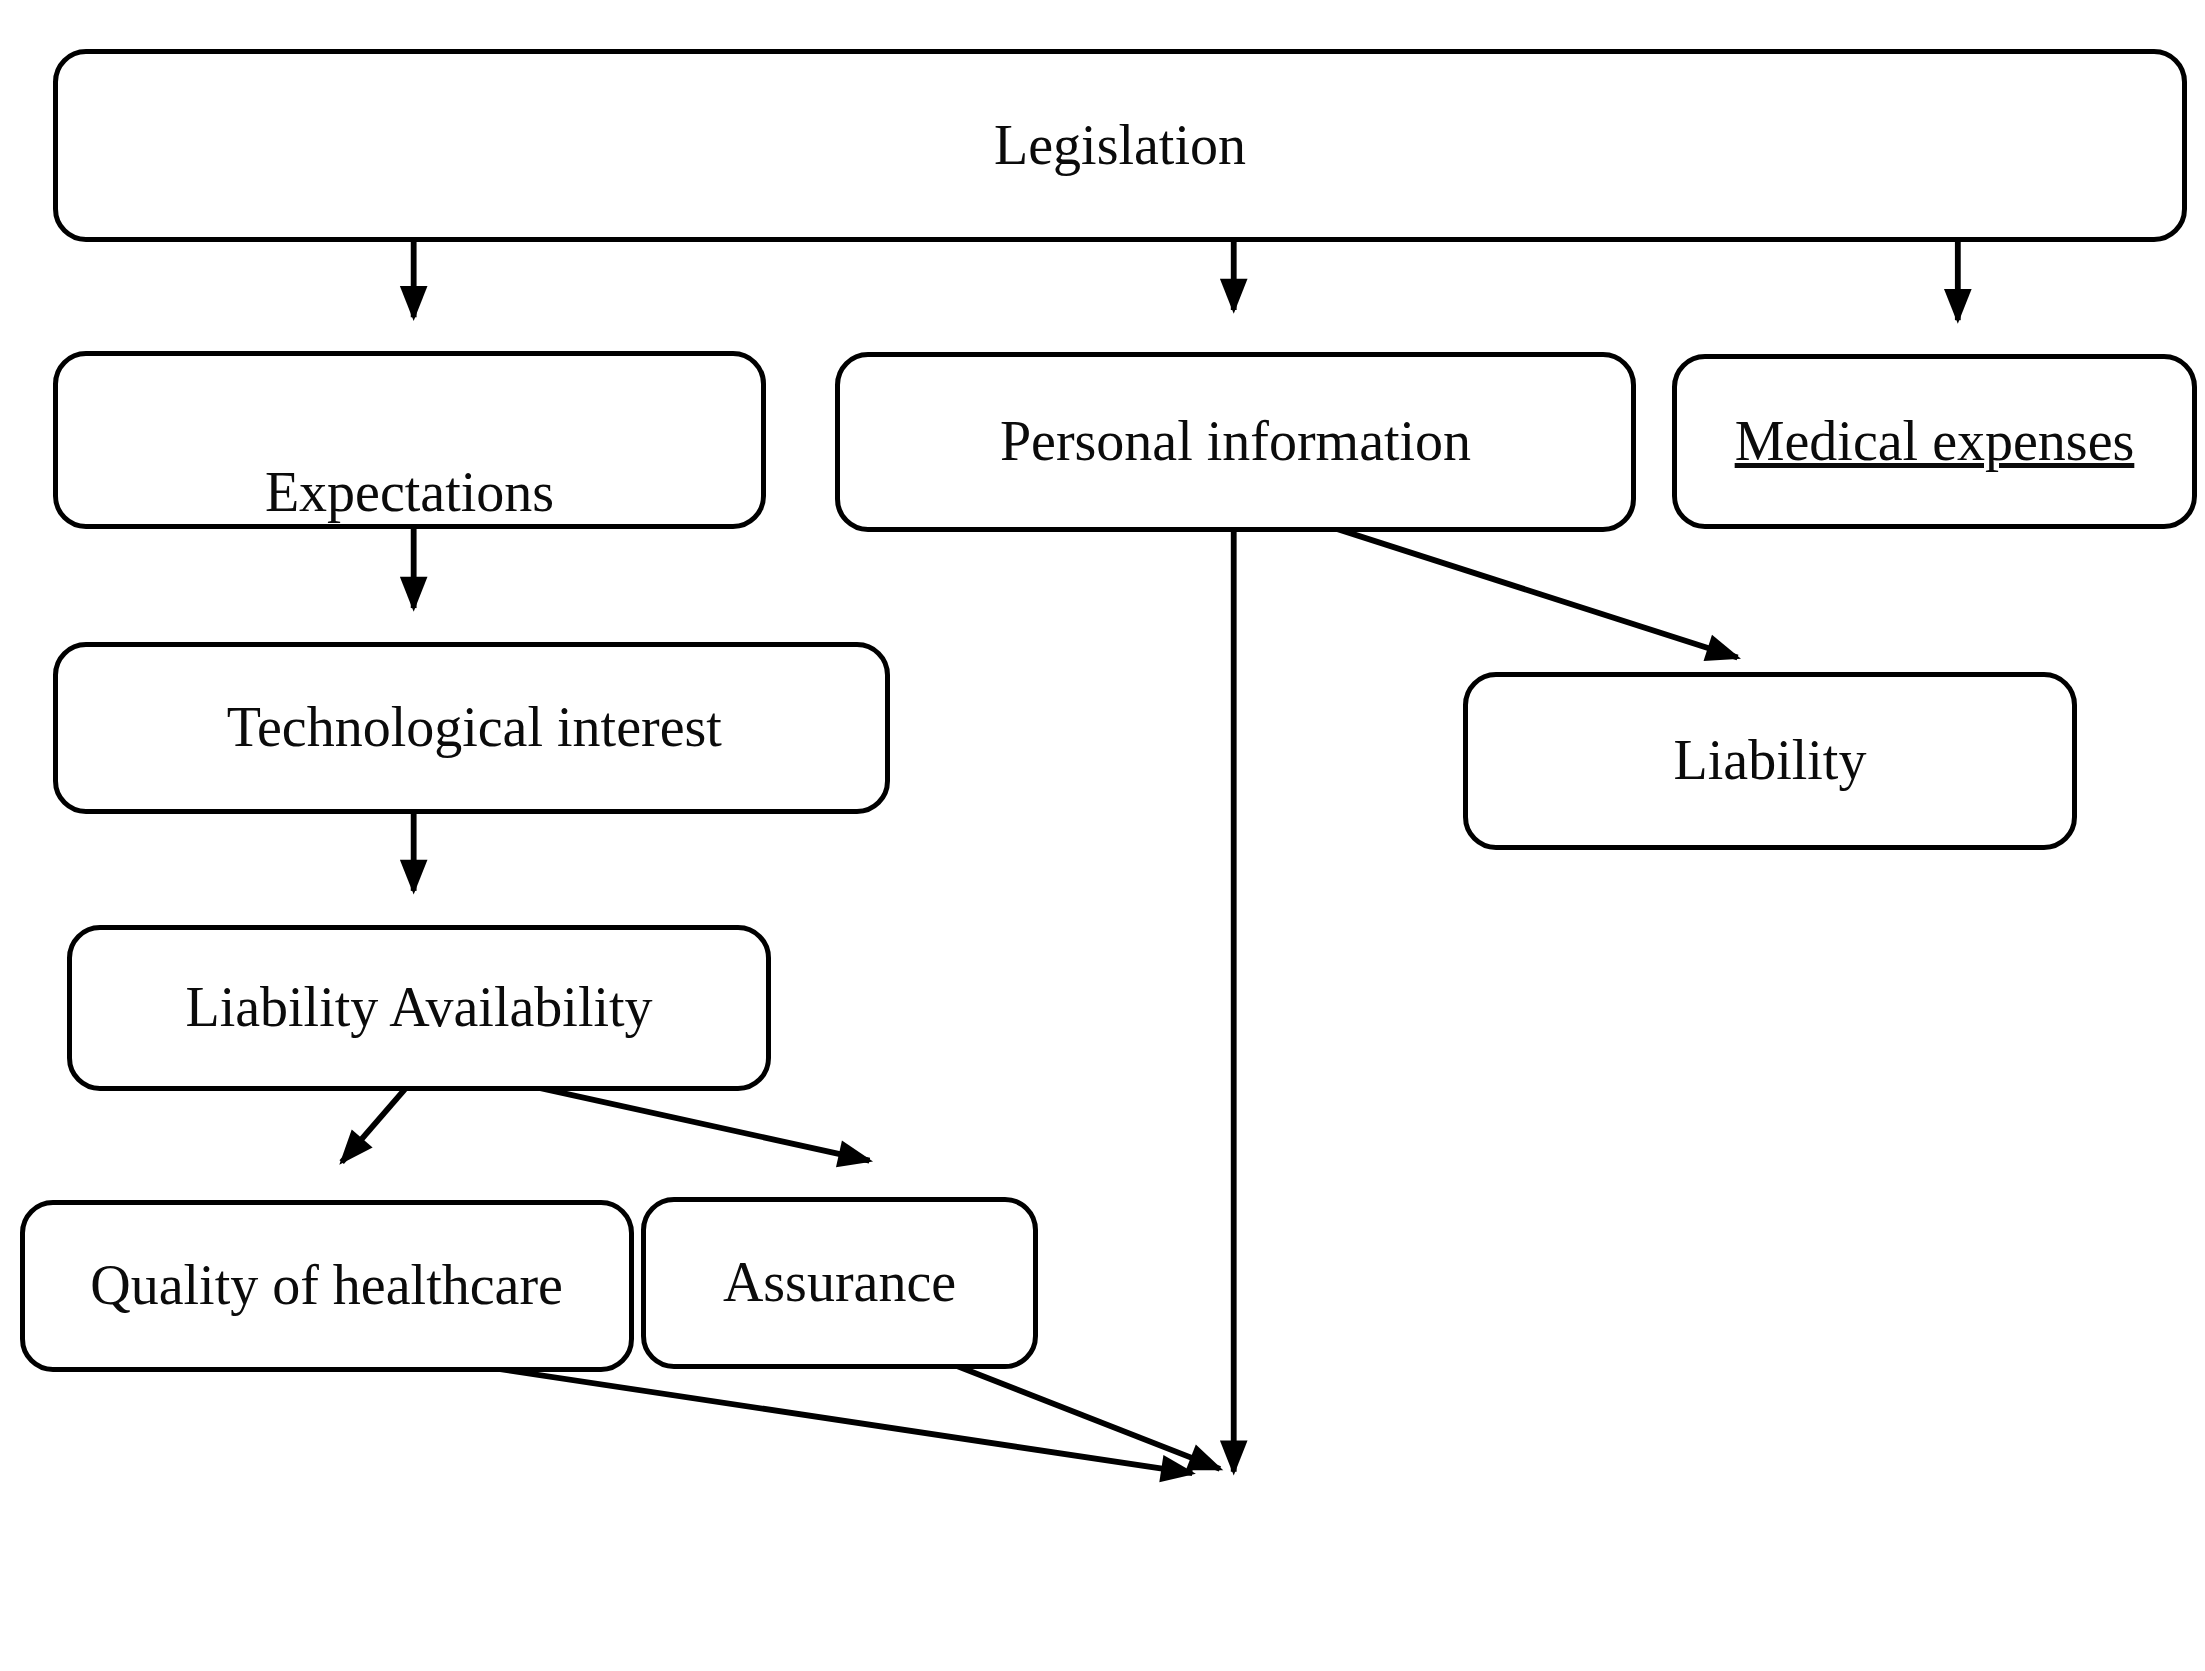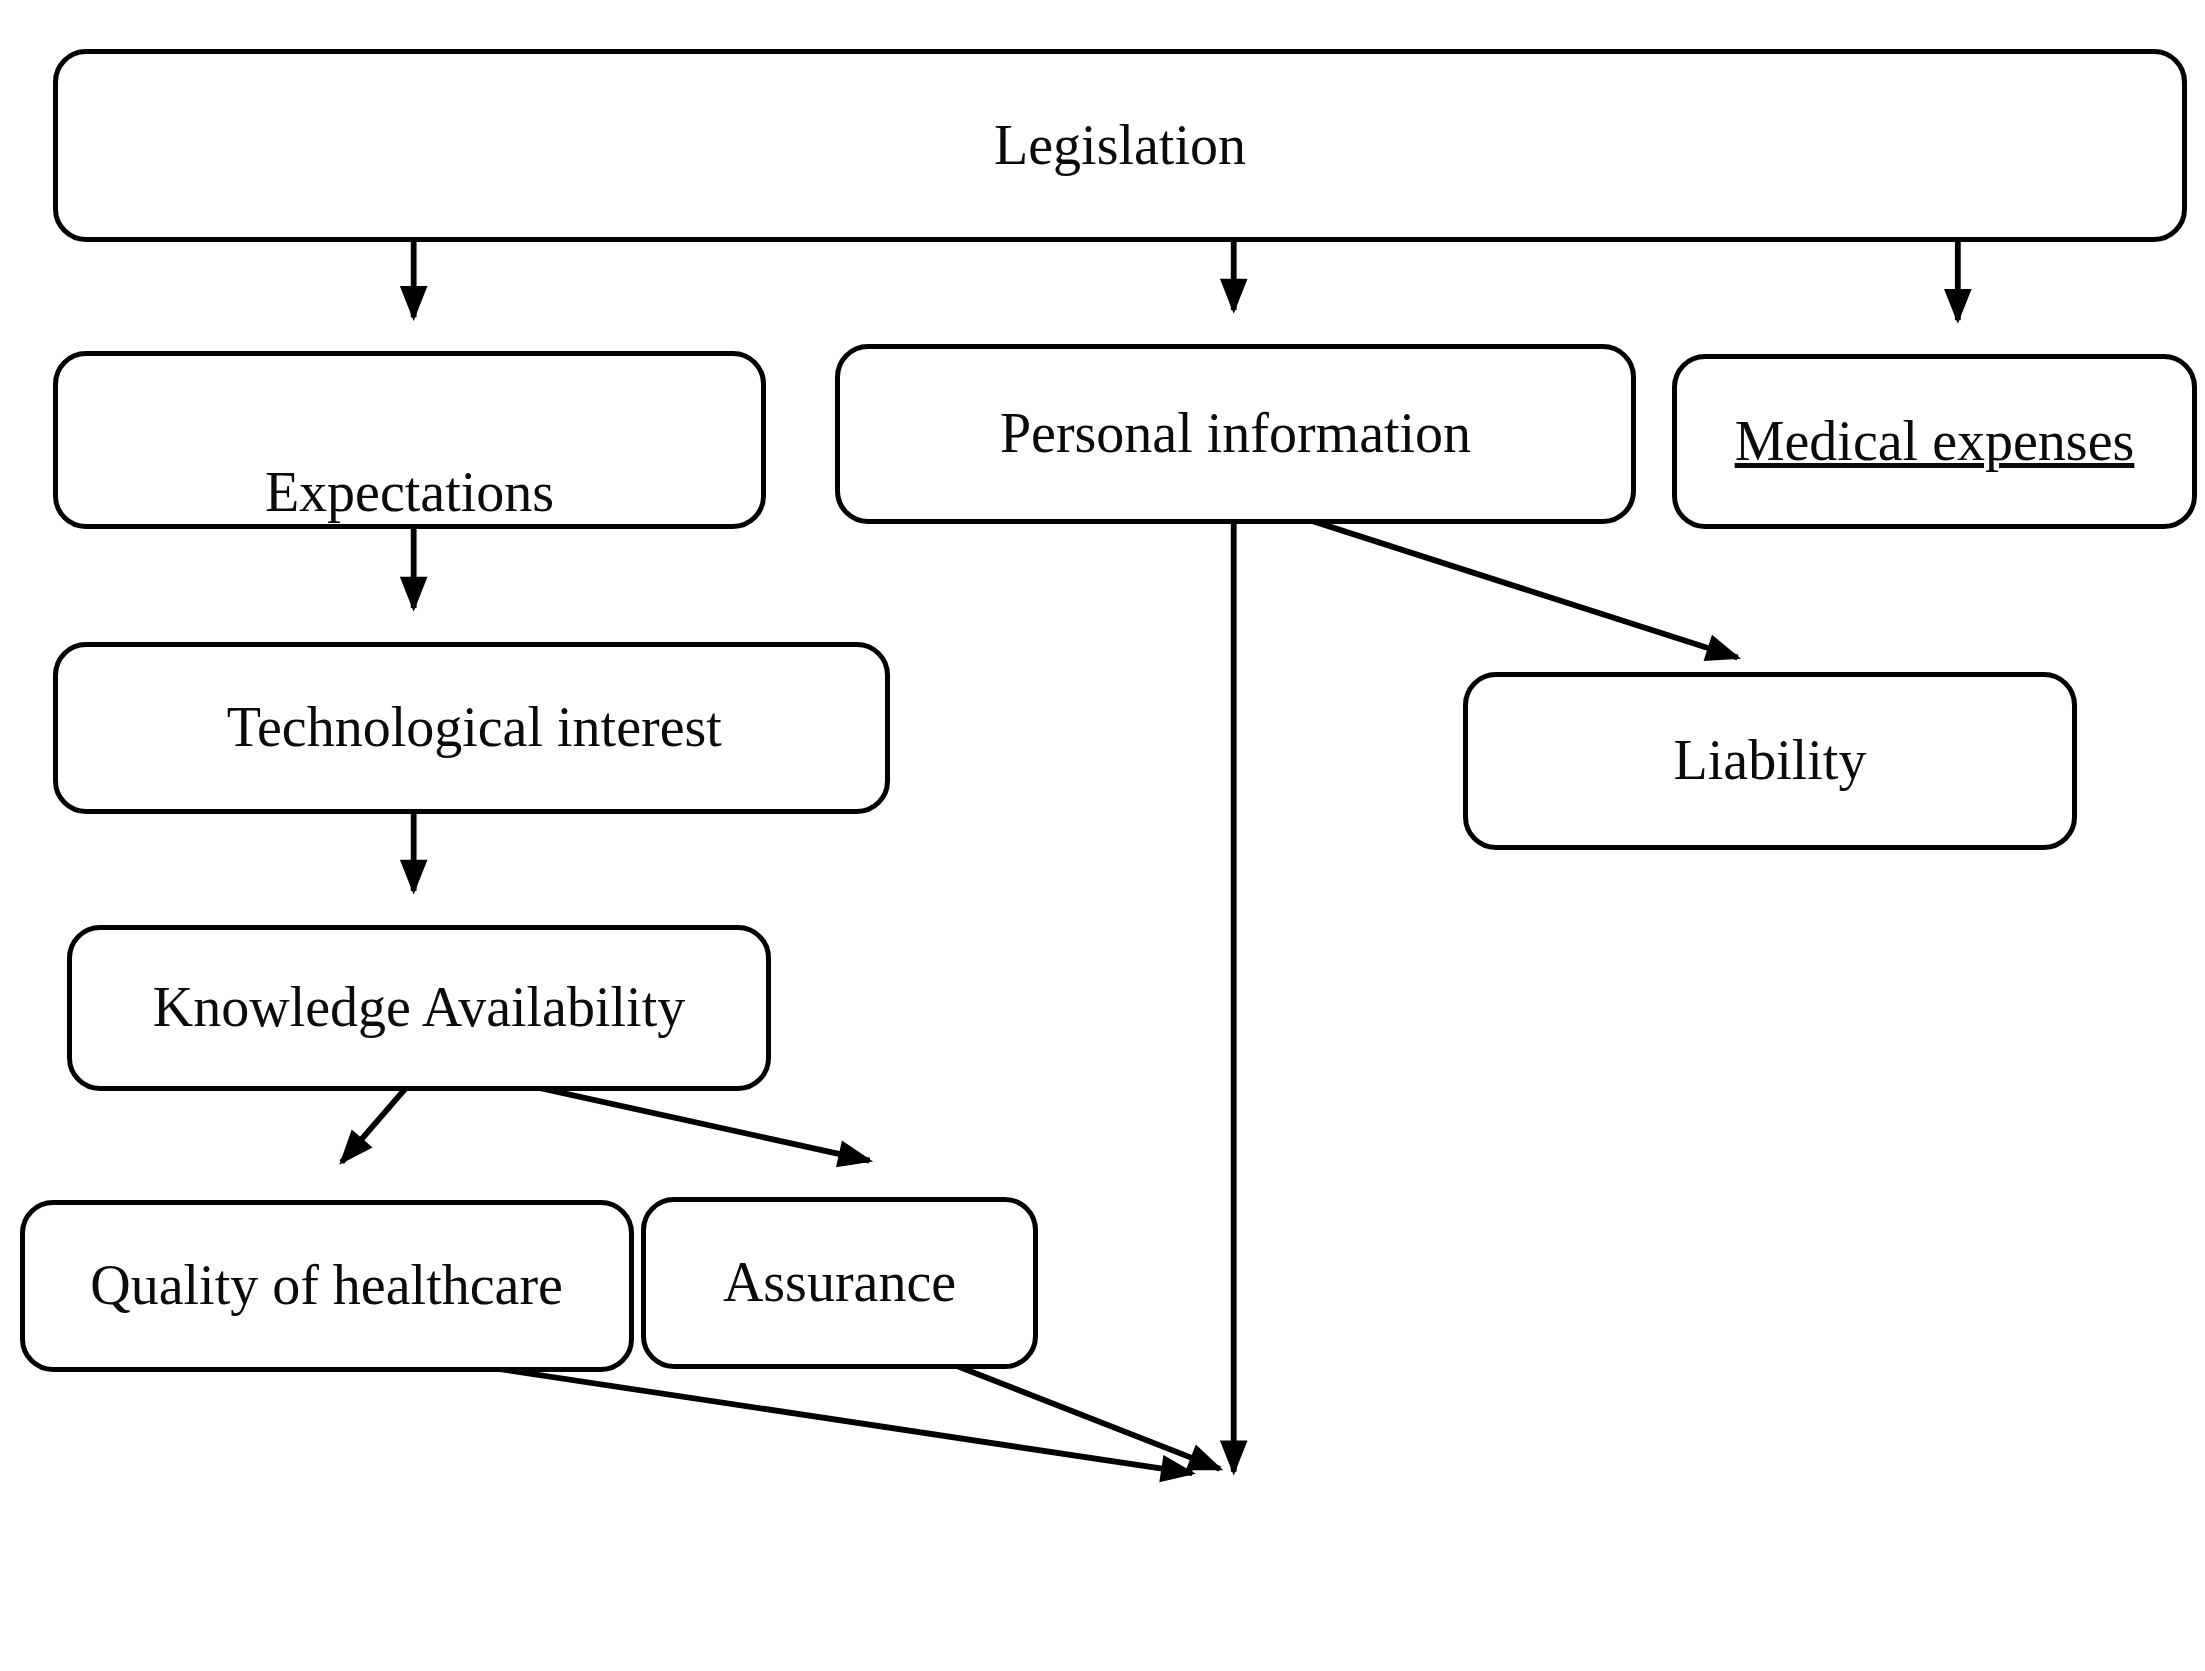--- a/index.html
+++ b/index.html
@@ -40,21 +40,21 @@
     pointer-events: none;
   }
   #arrow-layer line {
     stroke: var(--ink, #000000);
     stroke-width: 8;
   }
 
   
   #n-legislation  { left: 53px;   top: 21px;   width: 2134px; height: 193px; }
   #n-expectations { left: 53px;   top: 323px;  width: 713px;  height: 178px; align-items: flex-end; }
-  #n-personal     { left: 835px; top: 316px;  width: 801px; height: 180px; }
+  #n-personal     { left: 835px; top: 324px;  width: 801px; height: 180px; }
   #n-medical      { left: 1672px; top: 326px;  width: 525px;  height: 175px; text-decoration: underline; }
   #n-tech         { left: 53px;   top: 614px;  width: 837px; height: 172px; padding-left: 20px; }
   #n-knowledge    { left: 67px;   top: 897px; width: 704px;  height: 166px; }
   #n-quality      { left: 19.6px;   top: 1172px; width: 614px;  height: 172px; }
   #n-assurance    { left: 641px;  top: 1169px; width: 397px;  height: 172px; }
   #n-liability    { left: 1463px; top: 644px;  width: 614px;  height: 178px; }
   #n-reliability  { left: 949px; top: 1480px; width: 572px;  height: 163px; }
 </style>
 </head>
 <body>
@@ -94,21 +94,21 @@
 
   <div class="node" id="n-medical">
     <span>Medical expenses</span>
   </div>
 
   <div class="node" id="n-tech">
     <span>Technological interest</span>
   </div>
 
   <div class="node" id="n-knowledge">
-    <span>Knowledge Availability</span>
+    <span>Liability Availability</span>
   </div>
 
   <div class="node" id="n-quality">
     <span>Quality of healthcare</span>
   </div>
 
   <div class="node" id="n-assurance">
     <span>Assurance</span>
   </div>
 

